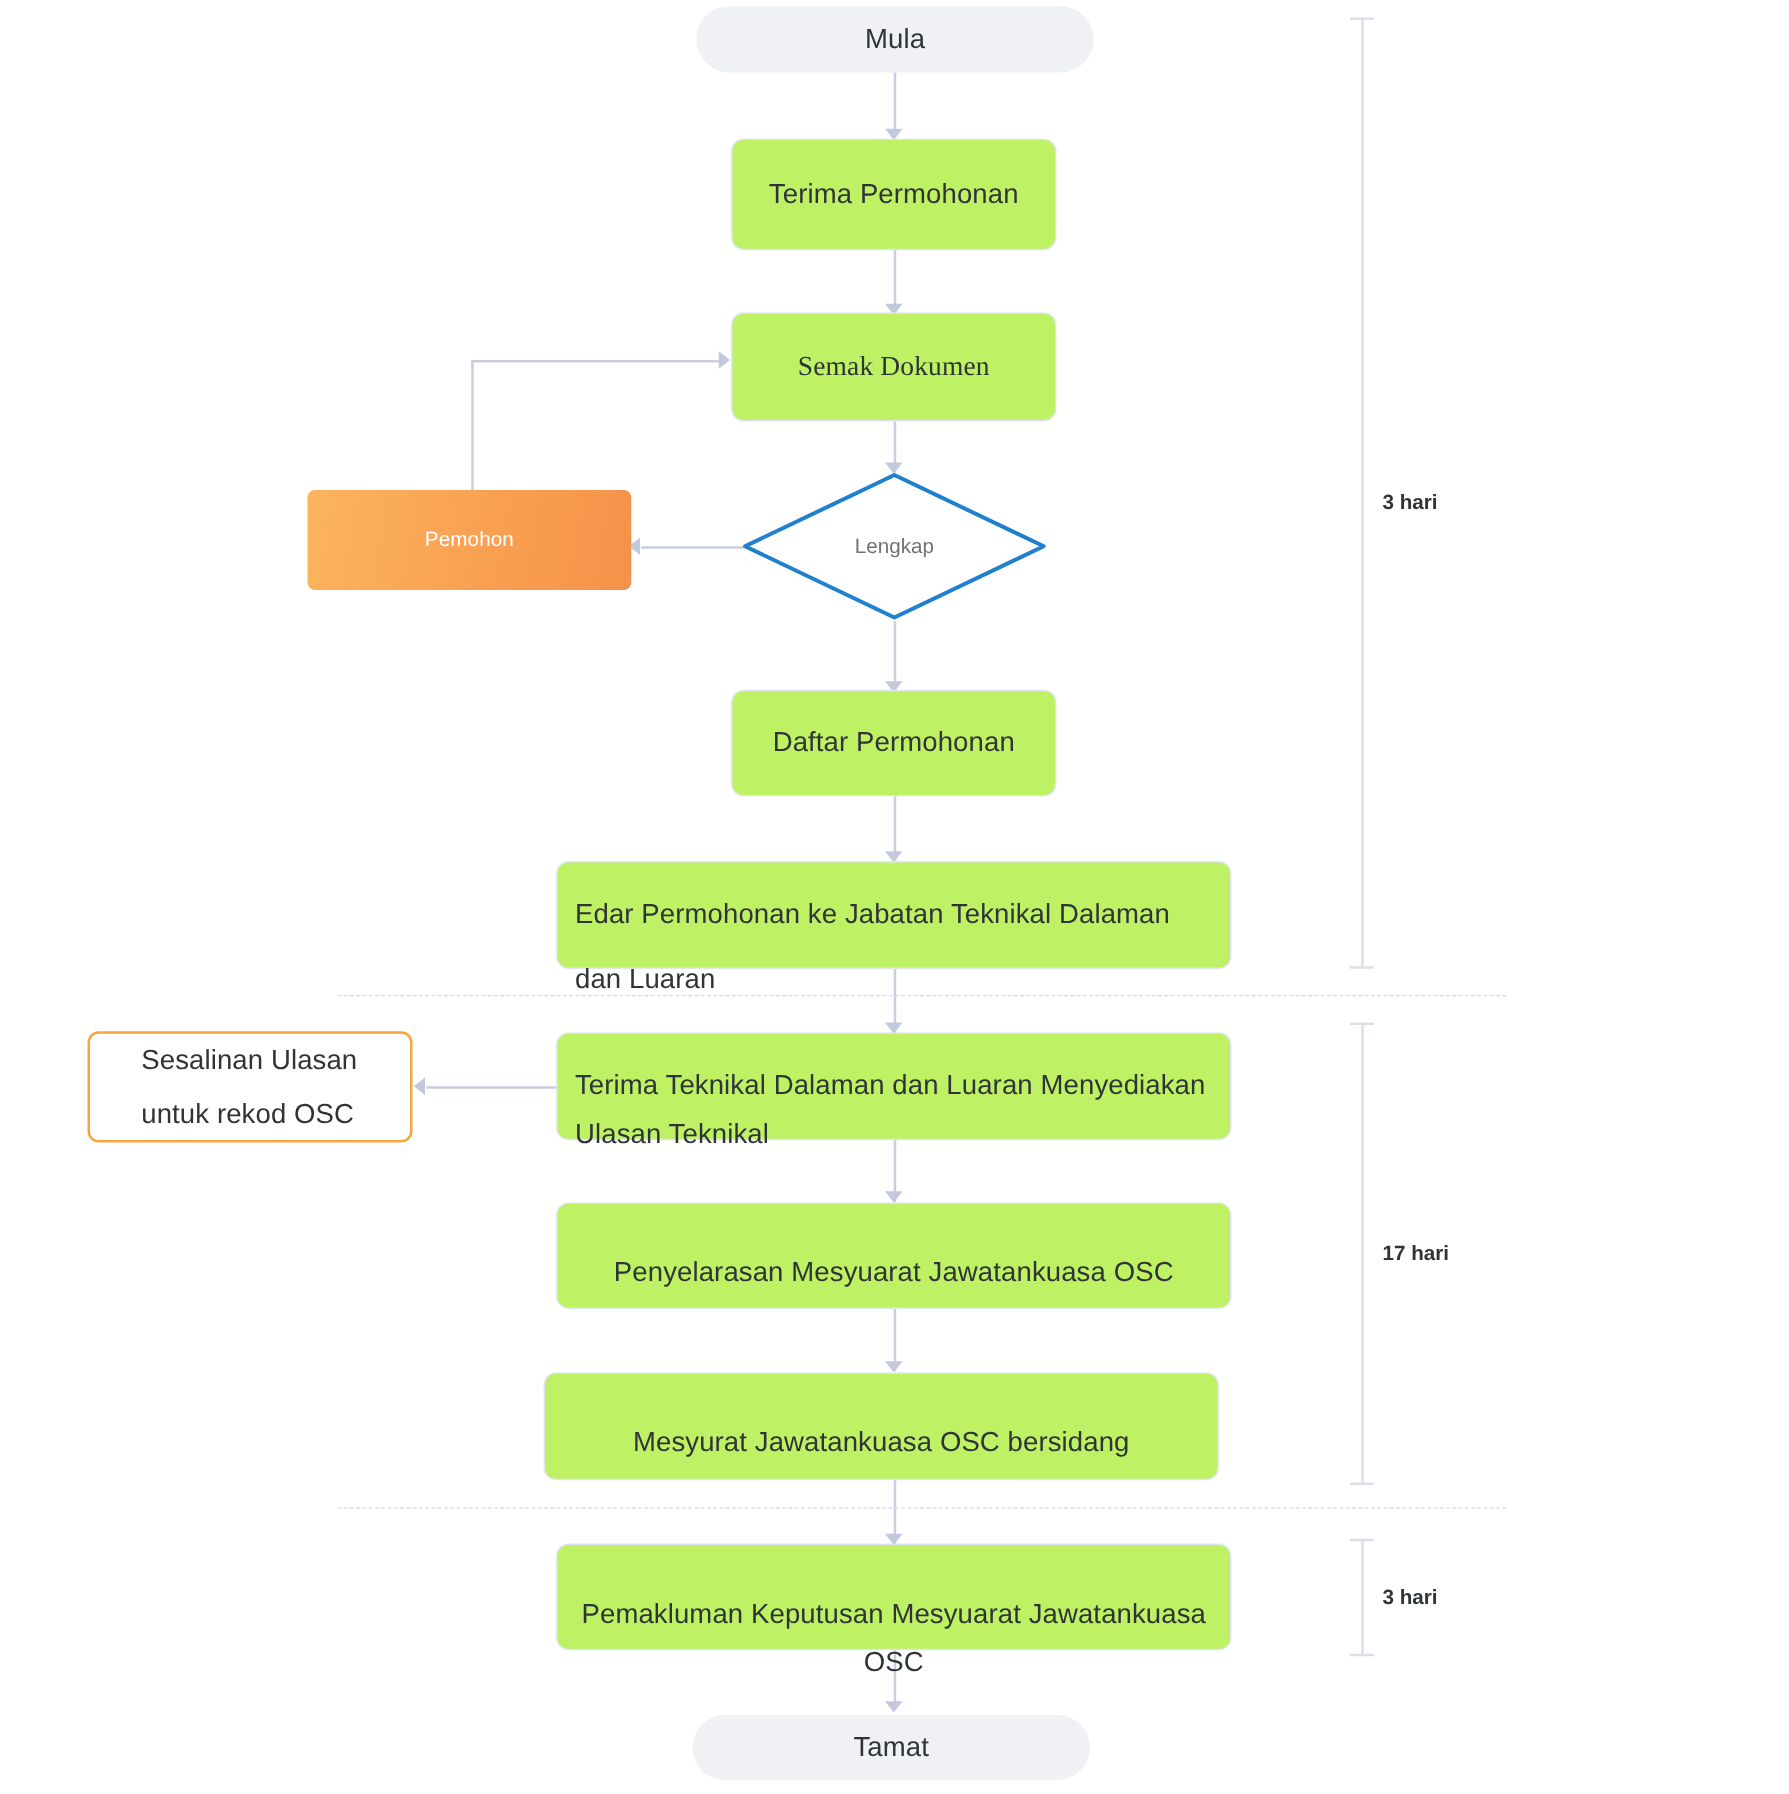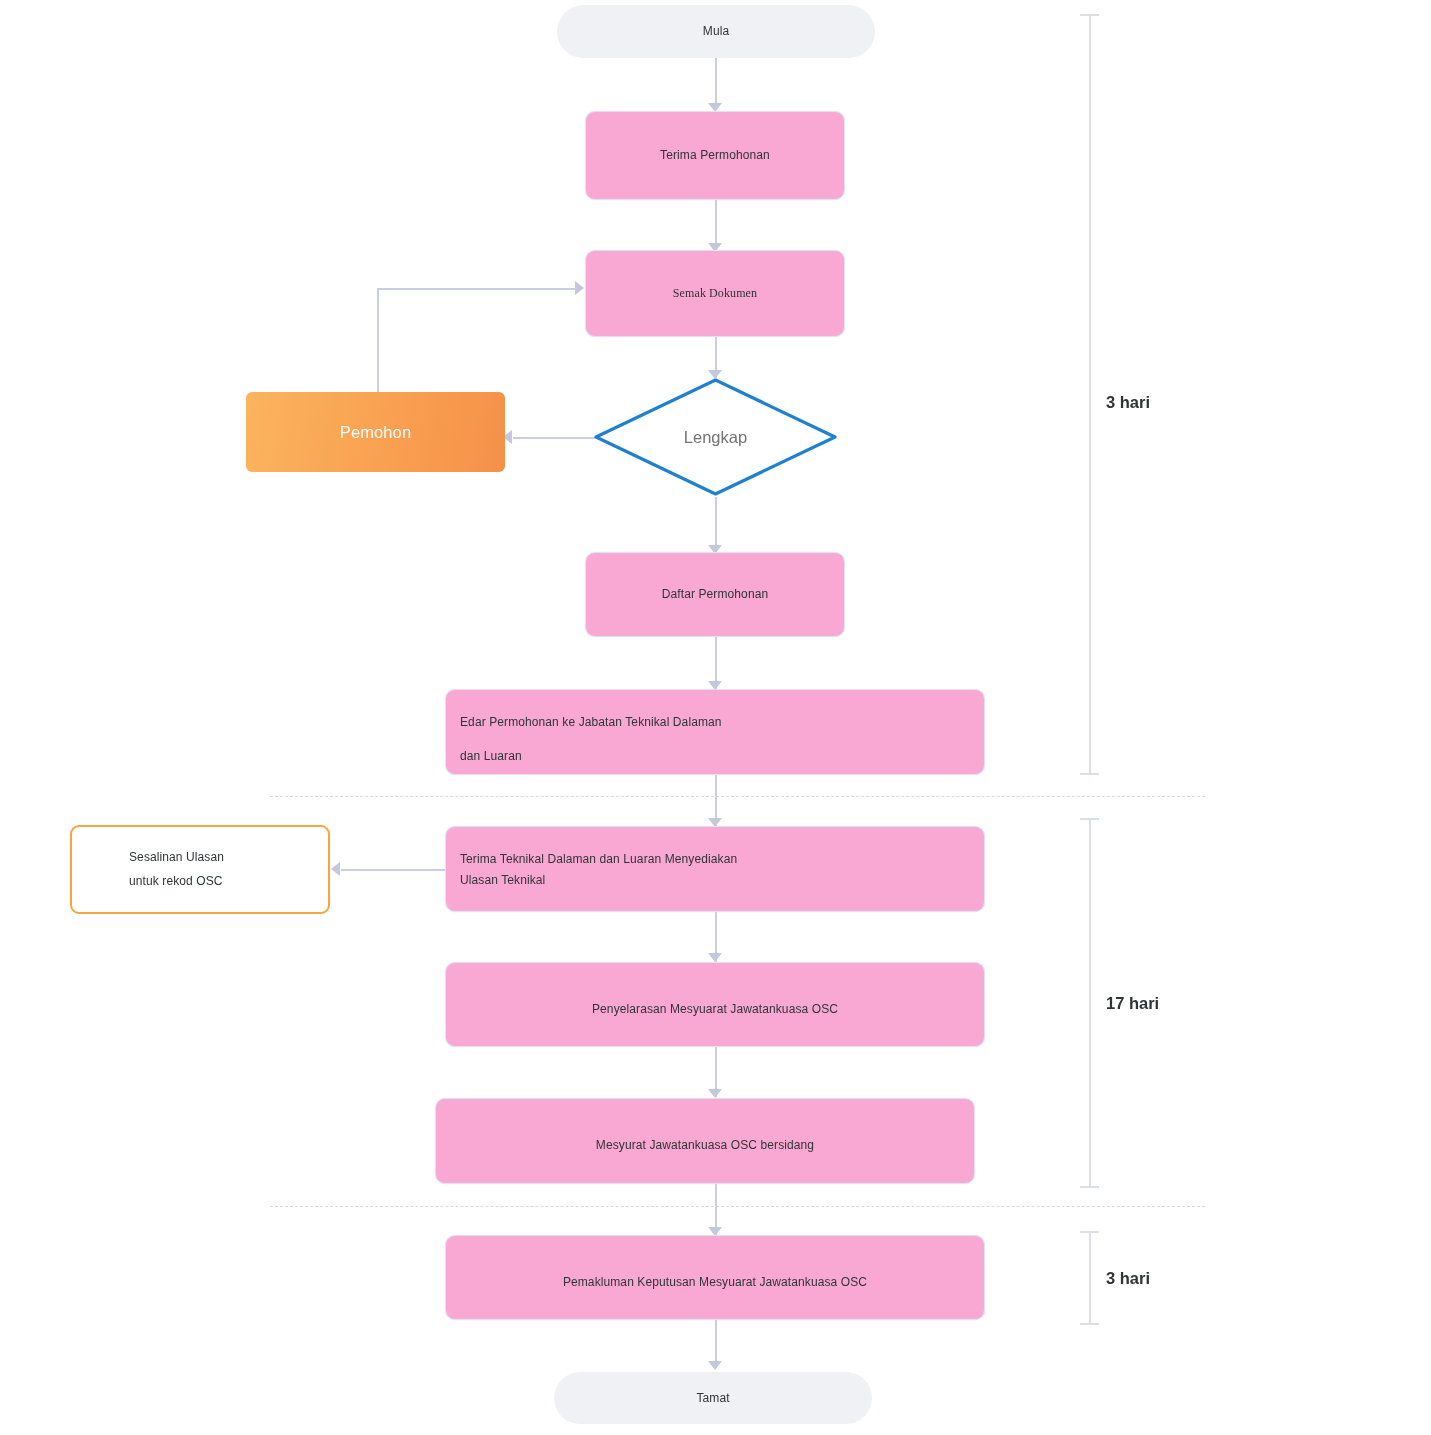--- a/index.html
+++ b/index.html
@@ -17,33 +17,33 @@
     overflow: hidden;
   }
   
   .node {
     position: absolute;
     display: flex;
     align-items: center;
     justify-content: center;
     text-align: center;
     color: #2f3437;
-    font-size: 12px;
+    font-size: 22px;
     line-height: 1.75;
     letter-spacing: 0.1px;
     padding: 4px 14px;
   }
   
   .terminal {
     background: #f0f1f4;
     border-radius: 999px;
   }
   
   .process {
-    background: #f9a8d4;
+    background: #bef264;
     border: 1.6px solid #dfe3f2;
     border-radius: 10px;
     box-shadow: 0 0 0 0.5px rgba(223,227,242,0.35);
   }
   
   .process.raise { align-items: flex-start; padding-top: 22px; }
   .process.raise2 { align-items: flex-start; padding-top: 36px; }
 
   
   .actor {
@@ -205,21 +205,21 @@
   <div class="node process raise" style="left:445px; top:689px; width:540px; height:86px; flex-direction:column; justify-content:flex-start;gap:13px;">
     <span>Edar Permohonan ke Jabatan Teknikal Dalaman</span>
     <span>dan Luaran</span>
   </div>
 
   <div class="node process raise" style="left:445px; top:826px; width:540px; height:86px; flex-direction:column; justify-content:flex-start;">
     <span>Terima Teknikal Dalaman dan Luaran Menyediakan</span>
     <span>Ulasan Teknikal</span>
   </div>
 
-  <div class="node note" style="left:70px; top:825px; width:260px; height:89px; flex-direction:column; align-items:flex-start; justify-content:center; padding-left:57px;">
+  <div class="node note" style="left:70px; top:825px; width:260px; height:89px; flex-direction:column; align-items:flex-start; justify-content:center; padding-left:41px;">
     <span>Sesalinan Ulasan</span>
     <span>untuk rekod OSC</span>
   </div>
 
   <div class="node process raise2" style="left:445px; top:962px; width:540px; height:85px;">Penyelarasan Mesyuarat Jawatankuasa OSC</div>
 
   <div class="node process raise2" style="left:435px; top:1098px; width:540px; height:86px;">Mesyurat Jawatankuasa OSC bersidang</div>
 
   <div class="node process raise2" style="left:445px; top:1235px; width:540px; height:85px;">Pemakluman Keputusan Mesyuarat Jawatankuasa OSC</div>
 

